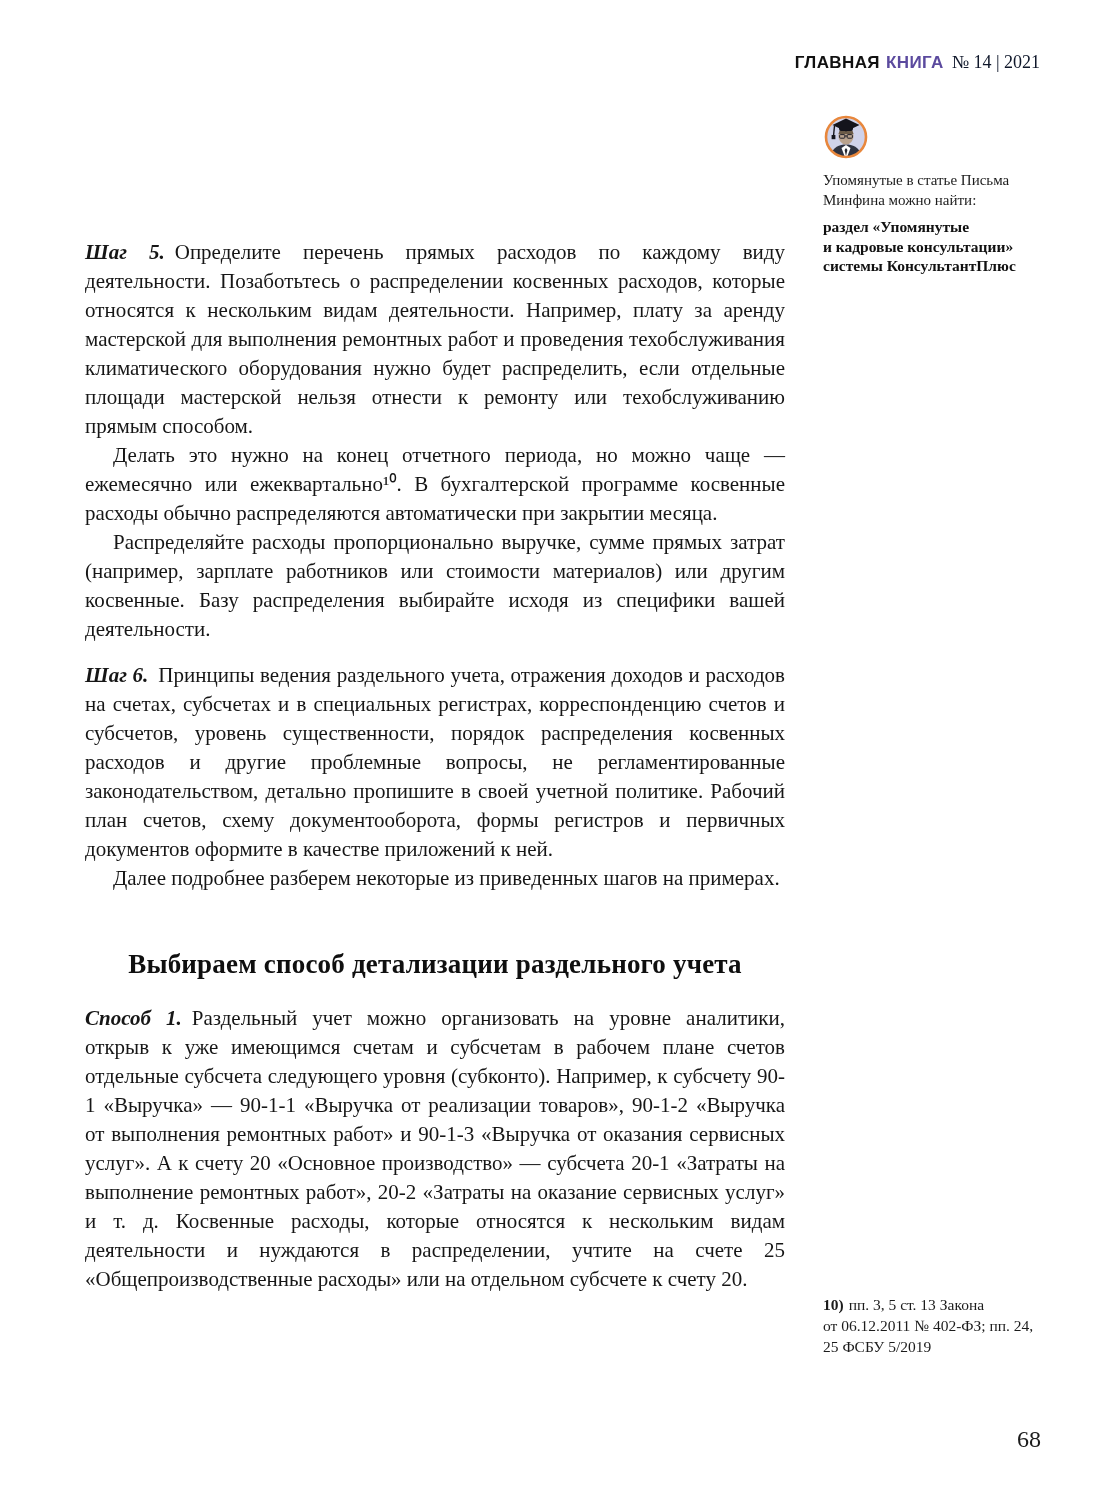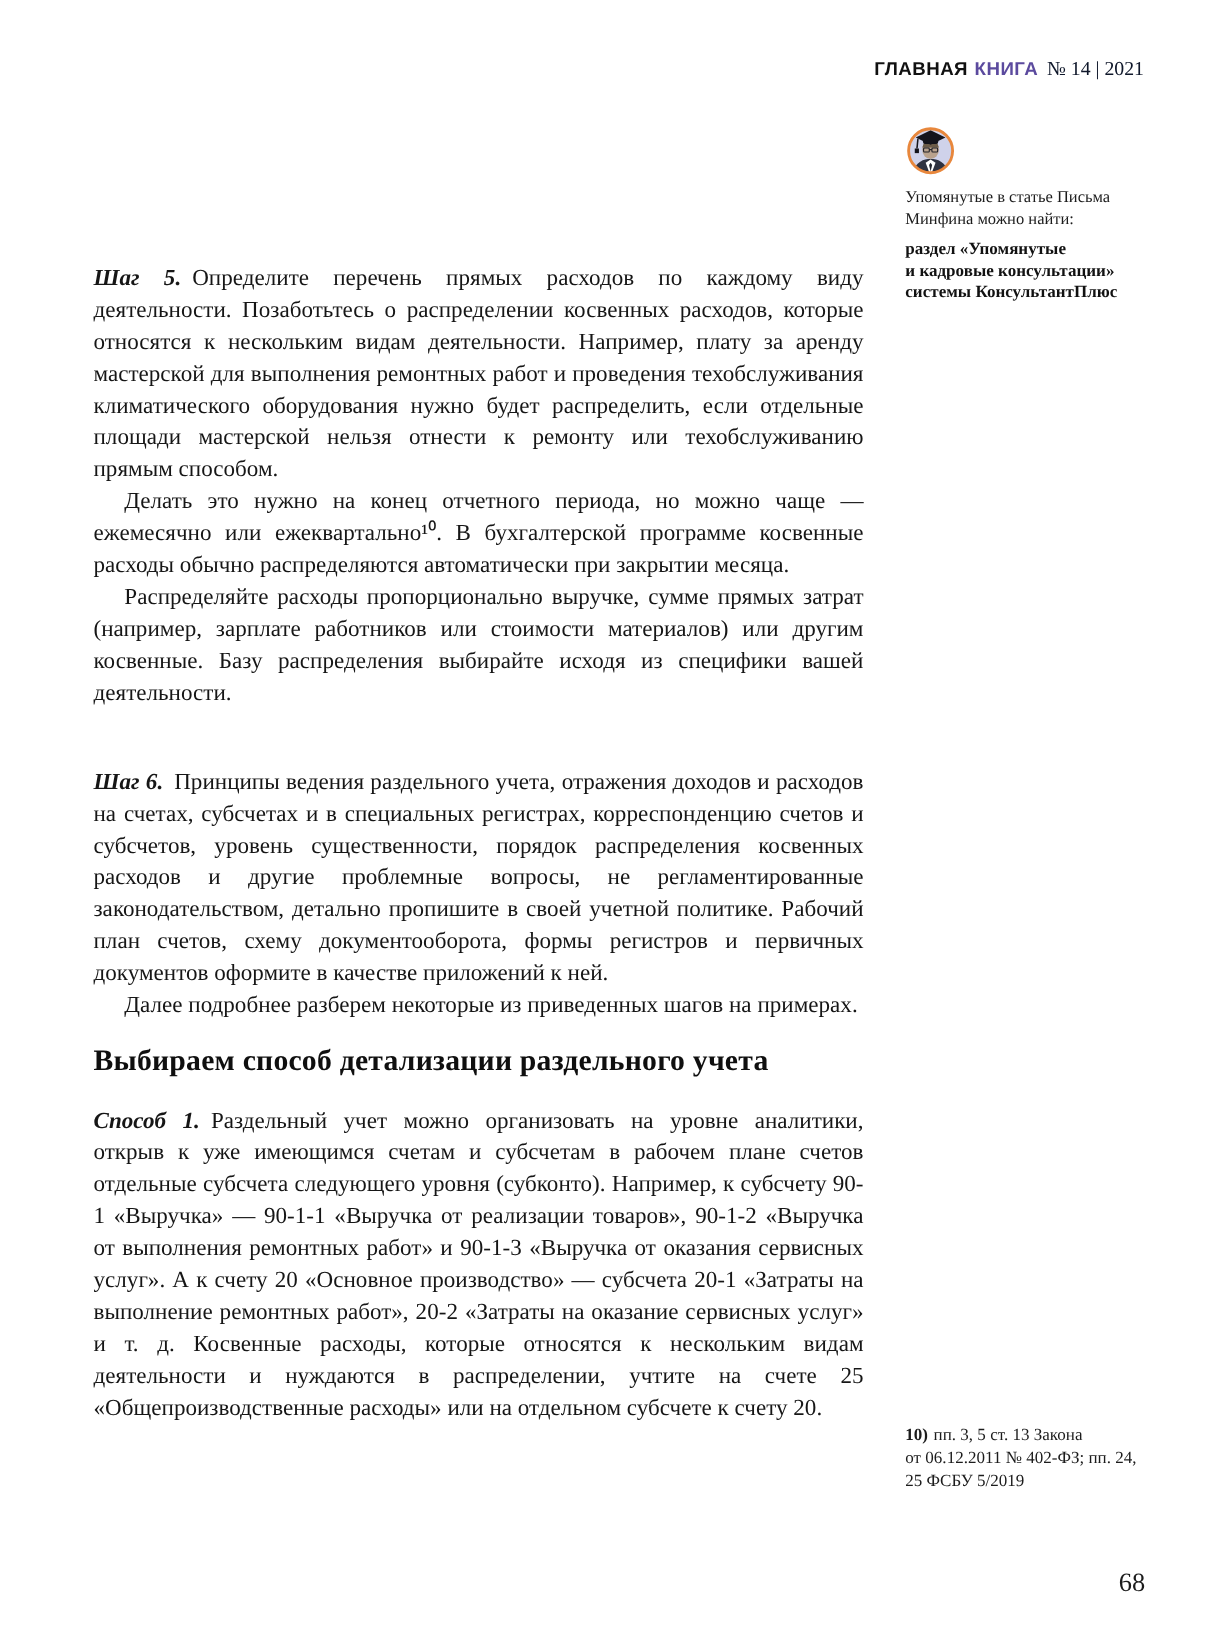--- a/index.html
+++ b/index.html
@@ -26,36 +26,36 @@
   .brand-purple { color: #5b4a9e; margin-left: 6px; }
   .issue {
     font-family: "Liberation Serif", serif;
     font-weight: normal; font-size: 18px; color: #0f172a; margin-left: 8px;
   }
 
   
   .sec { position: absolute; left: 85px; width: 700px; }
   .sec-a { top: 122px; }
   .sec-b { top: 238px; }
-  .sec-c { top: 696px; }
+  .sec-c { top: 661px; }
   .sec-heading { top: 948px; }
   .sec-d { top: 1004px; }
 
   .para {
     margin: 0;
     font-size: 21px; line-height: 29px;
     text-align: justify;
   }
   .para.indent { text-indent: 28px; }
   .lead { font-weight: bold; font-style: italic; margin-right: 10px; }
 
   .section-heading {
     margin: 0;
     font-size: 27px; line-height: 32px; font-weight: bold;
-    color: #0f0f0f; letter-spacing: 0.2px;
+    color: #0f0f0f; letter-spacing: 0.2px; text-align: center;
   }
 
   
   .sidebar { position: absolute; left: 823px; top: 114px; width: 226px; }
   .avatar { display: block; width: 46px; height: 46px; }
   .sidebar-intro {
     margin-top: 11px;
     font-size: 15px; line-height: 19.5px; color: #1c1c1c;
     white-space: pre-line;
   }

